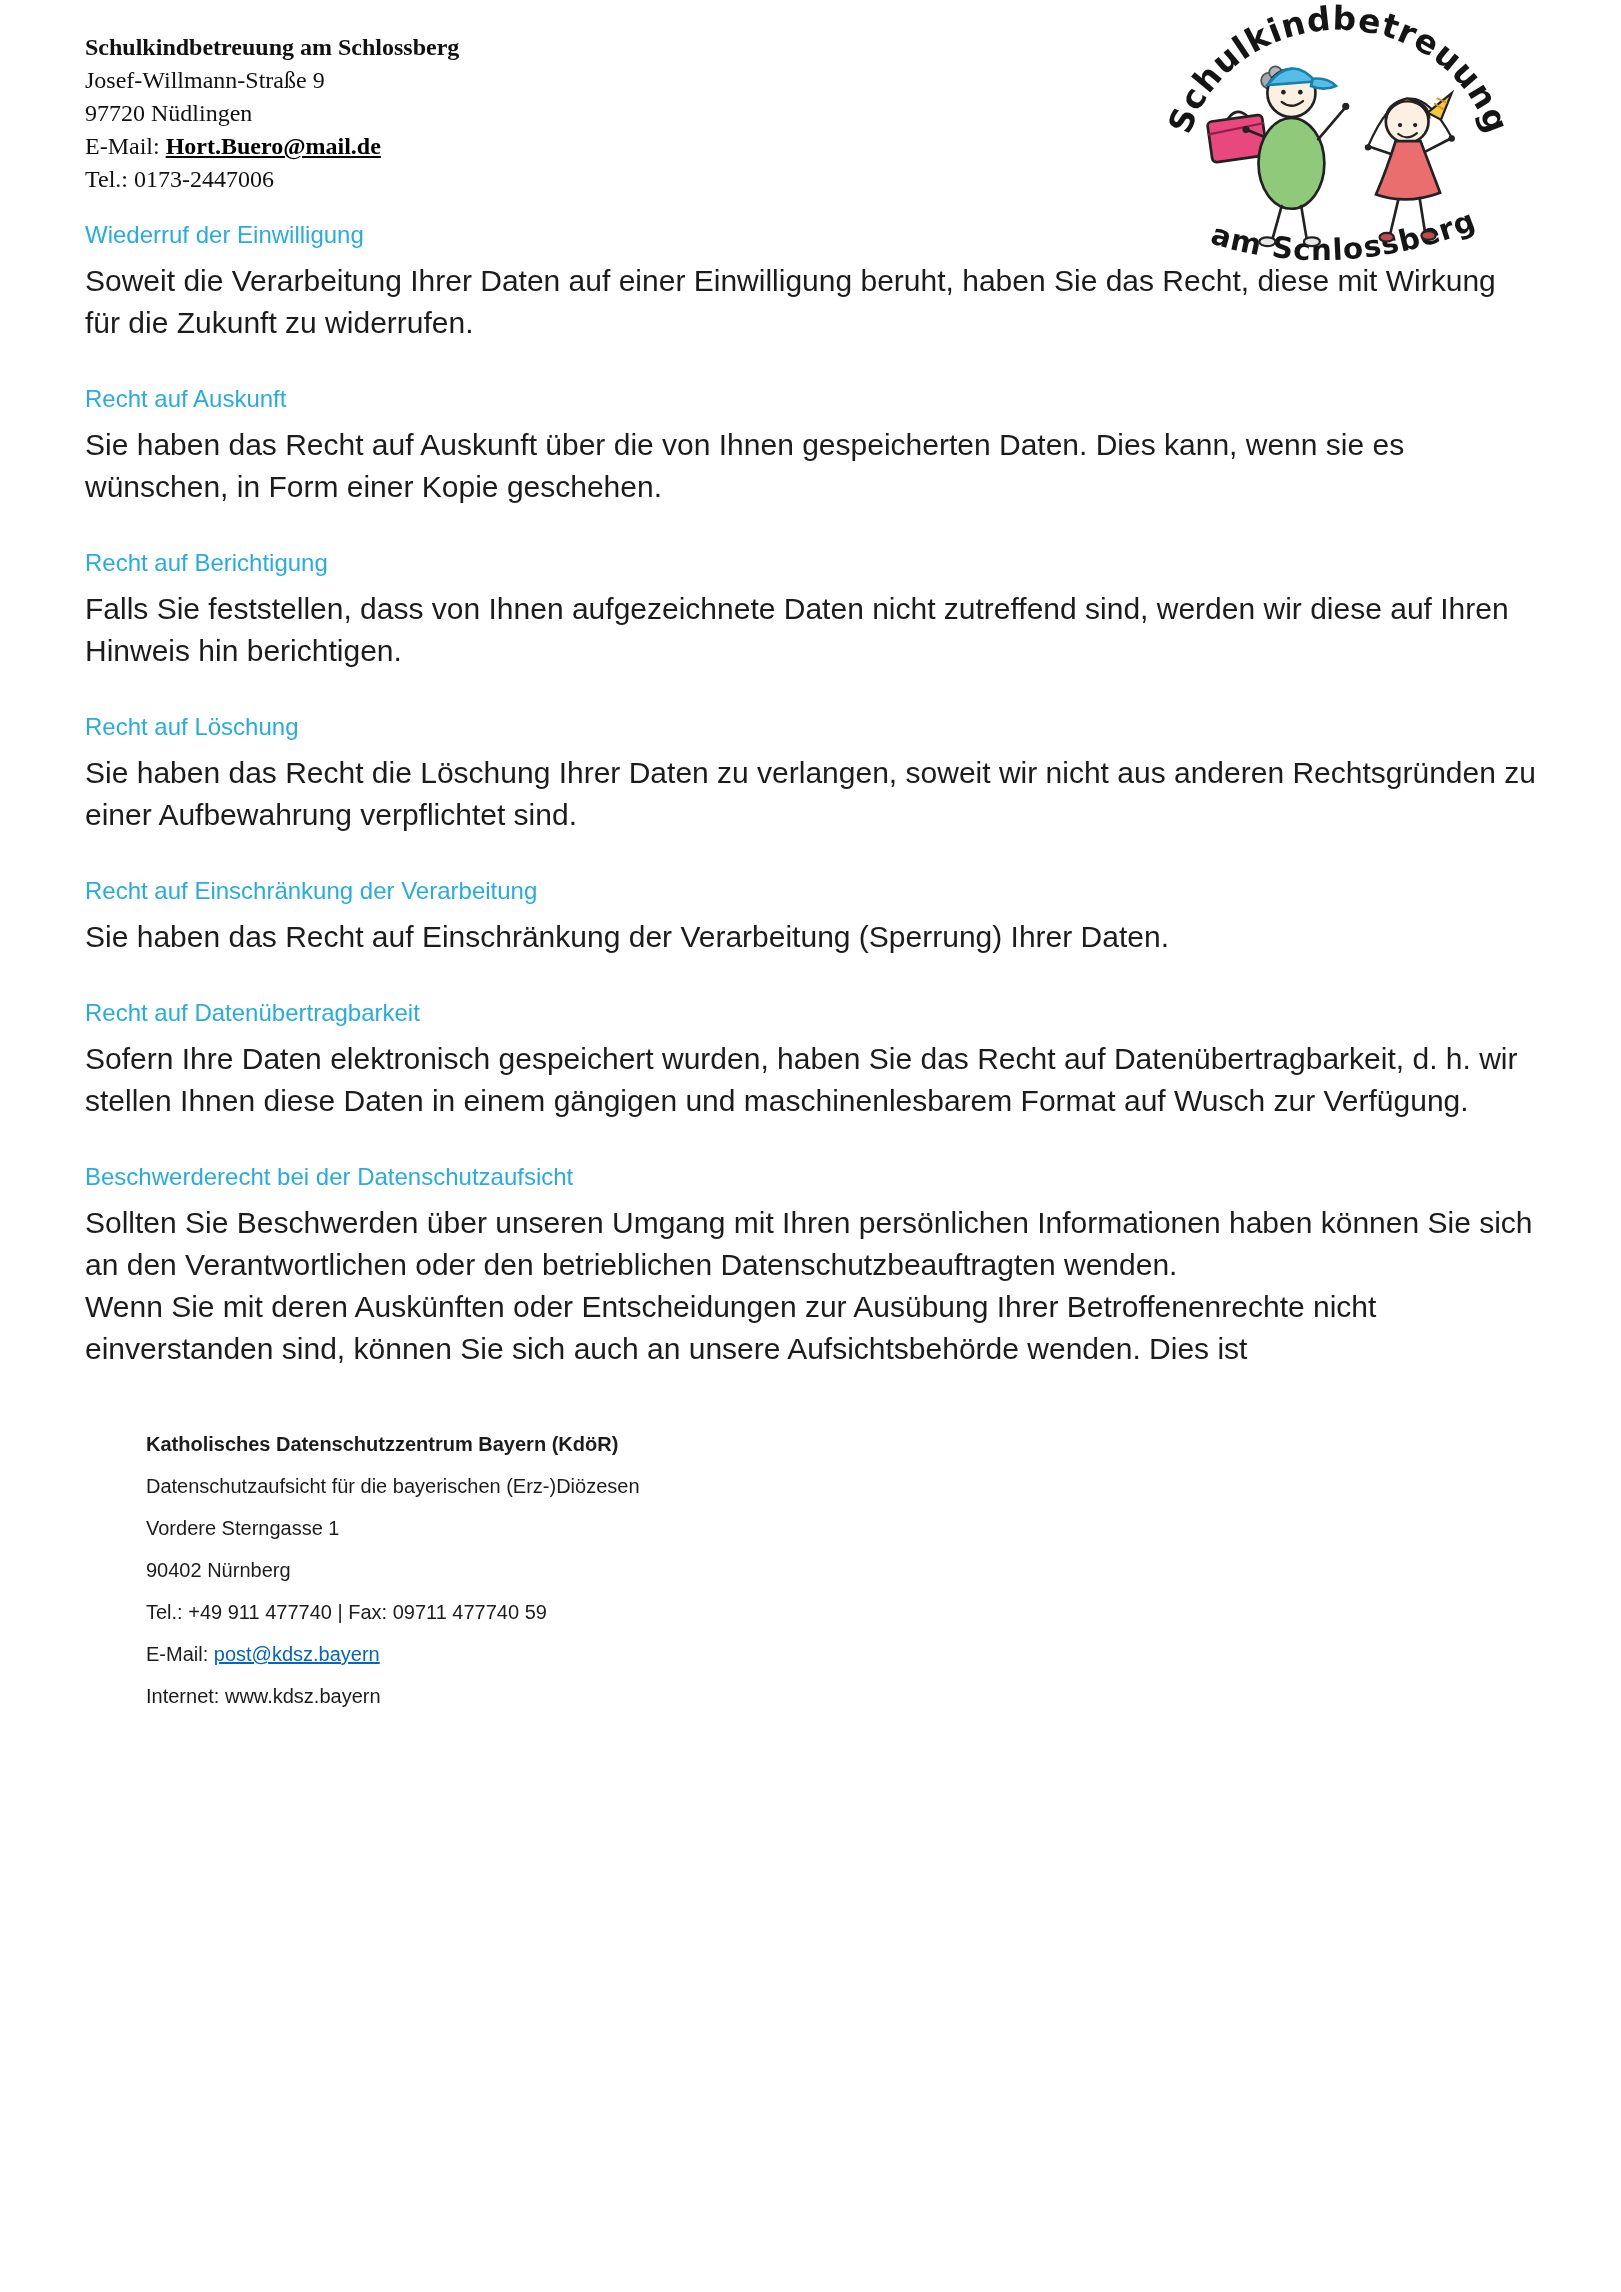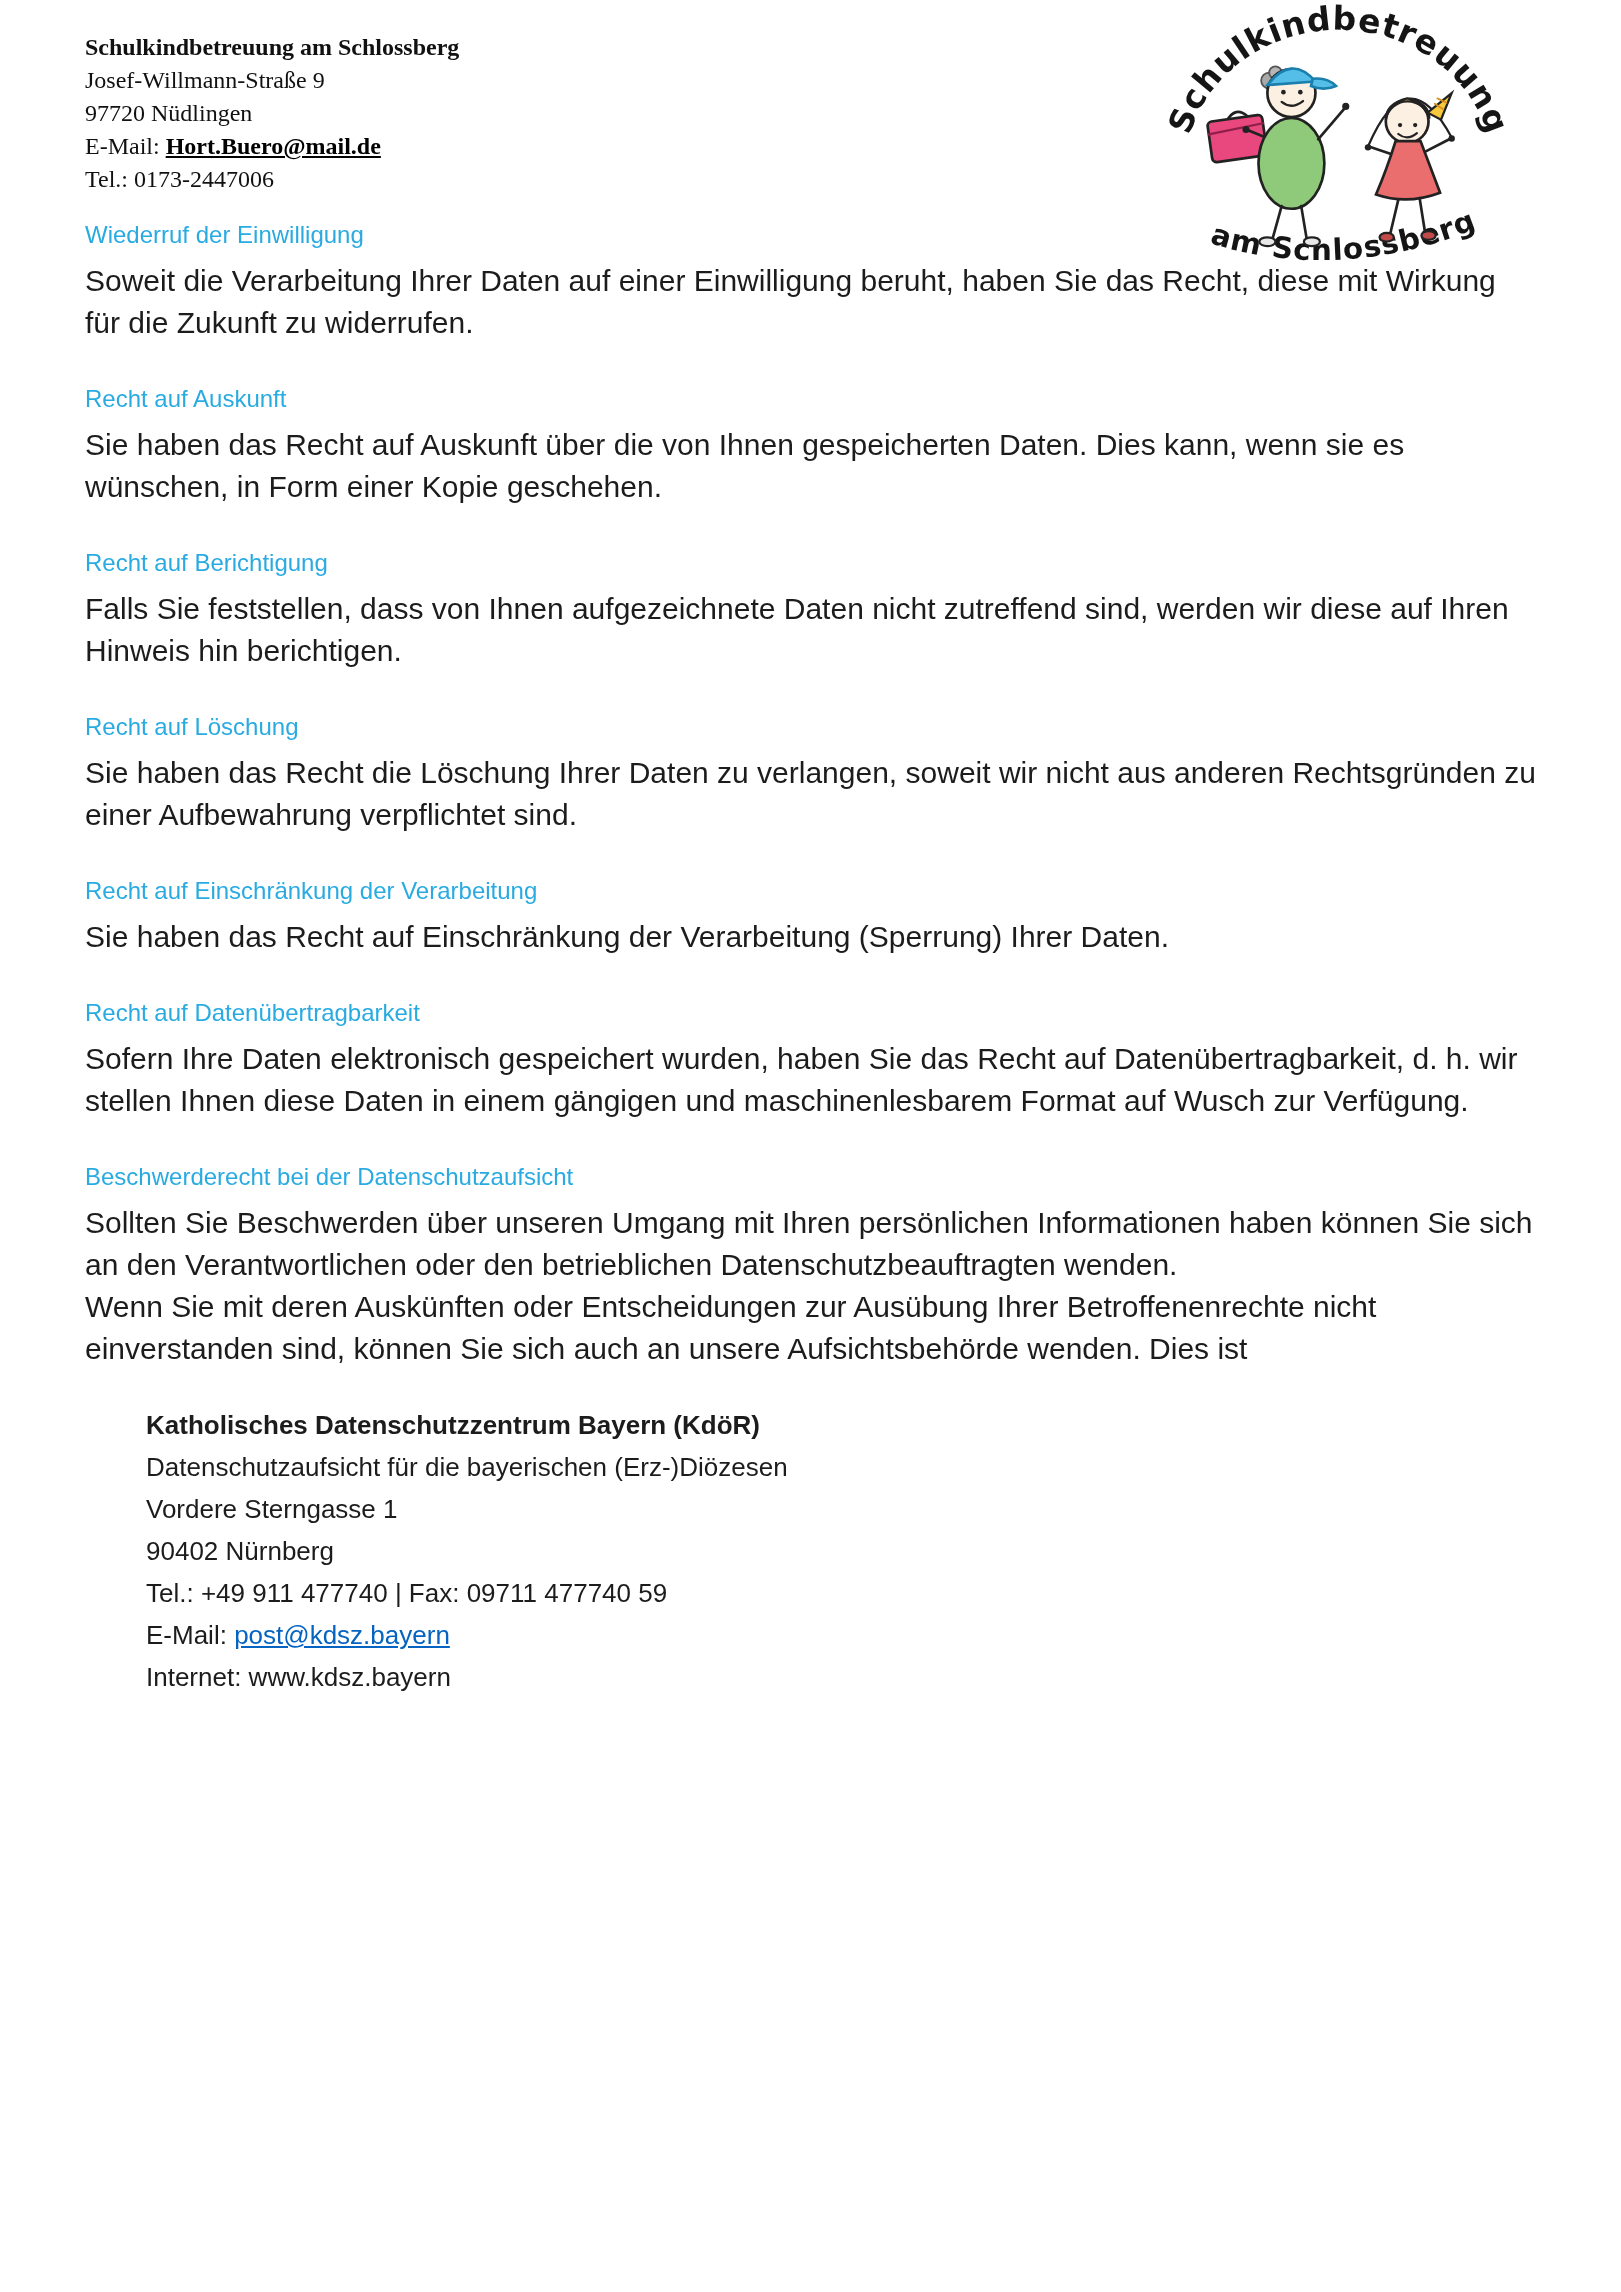--- a/index.html
+++ b/index.html
@@ -58,23 +58,23 @@
   .sec:first-child h2 { margin-top: 21.5px; }
   .sec p {
     font-size: 30px;
     line-height: 42px;
     color: #1c1c1c;
     max-width: 1455px;
   }
 
   
   .authority {
-    margin-top: 34px;
+    margin-top: 53px;
     padding-left: 61px;
-    font-size: 26px;
+    font-size: 20px;
     line-height: 42px;
   }
   .authority .bold { font-weight: bold; }
   .authority a.body-link {
     color: #0563c1;
     text-decoration: underline;
     cursor: pointer;
   }
 
   

